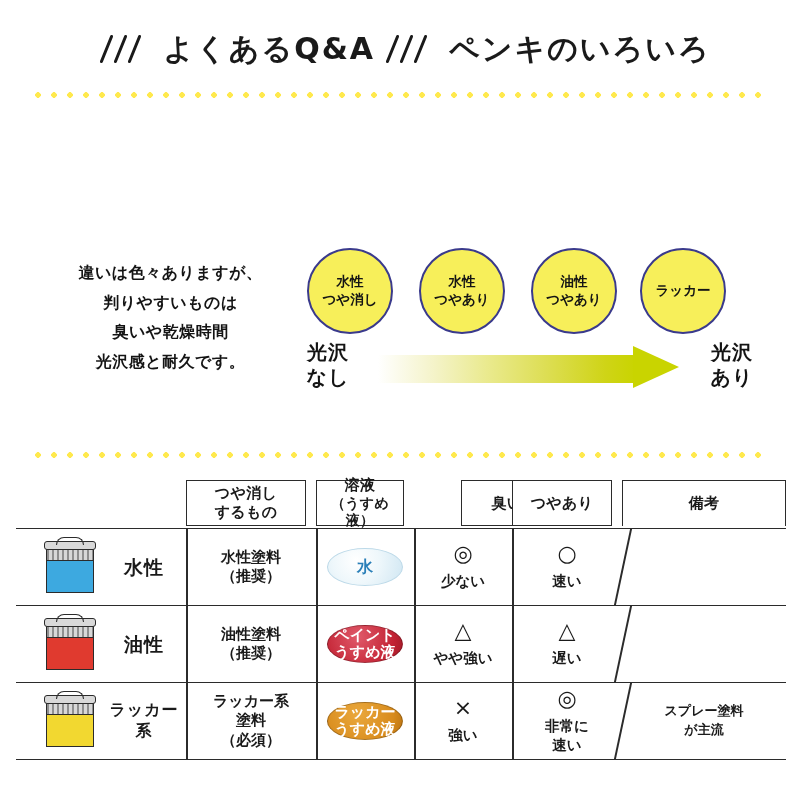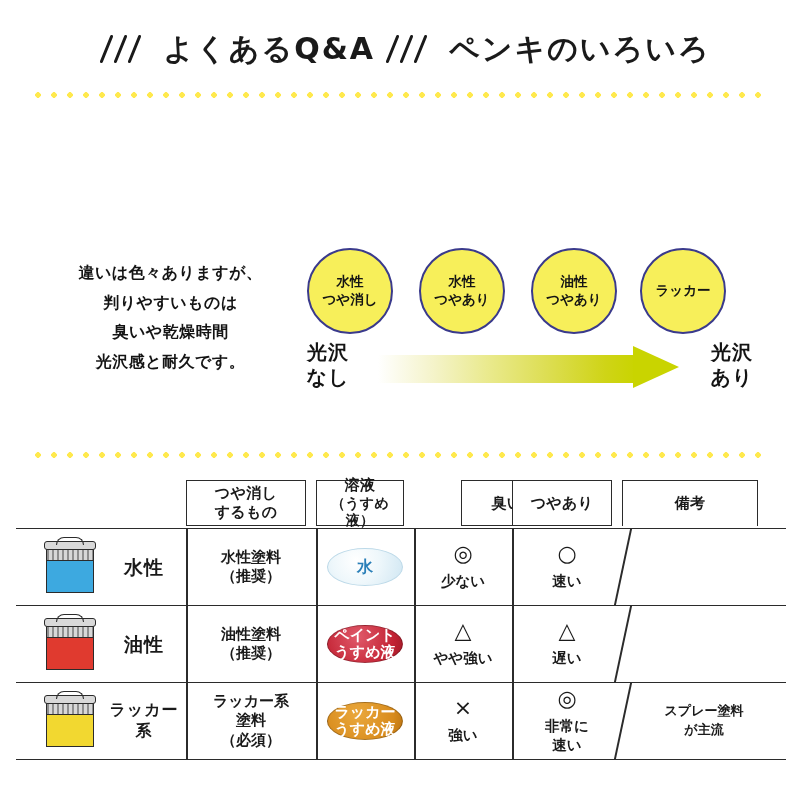--- a/index.html
+++ b/index.html
@@ -206,21 +206,21 @@
     font-weight: bold;
     line-height: 1.25;
     letter-spacing: 0.3px;
     background: #ffffff;
   }
   .h-sub { font-size: 14px; font-weight: bold; }
   .h1 { left: 170px; width: 120px; }
   .h2 { left: 300px; width: 88px; }
   .h3 { left: 398px; width: 92px; margin-left: 47px; }
   .h4 { left: 496px; width: 100px; }
-  .h5 { left: 606px; width: 136px; border-bottom: none; }
+  .h5 { left: 606px; width: 164px; border-bottom: none; }
 
   .row {
     position: relative;
     height: 76px;
     border-top: 1.6px solid #2b2b2b;
   }
   .row:last-child { border-bottom: 1.6px solid #2b2b2b; }
 
   .cell {
     position: absolute;

